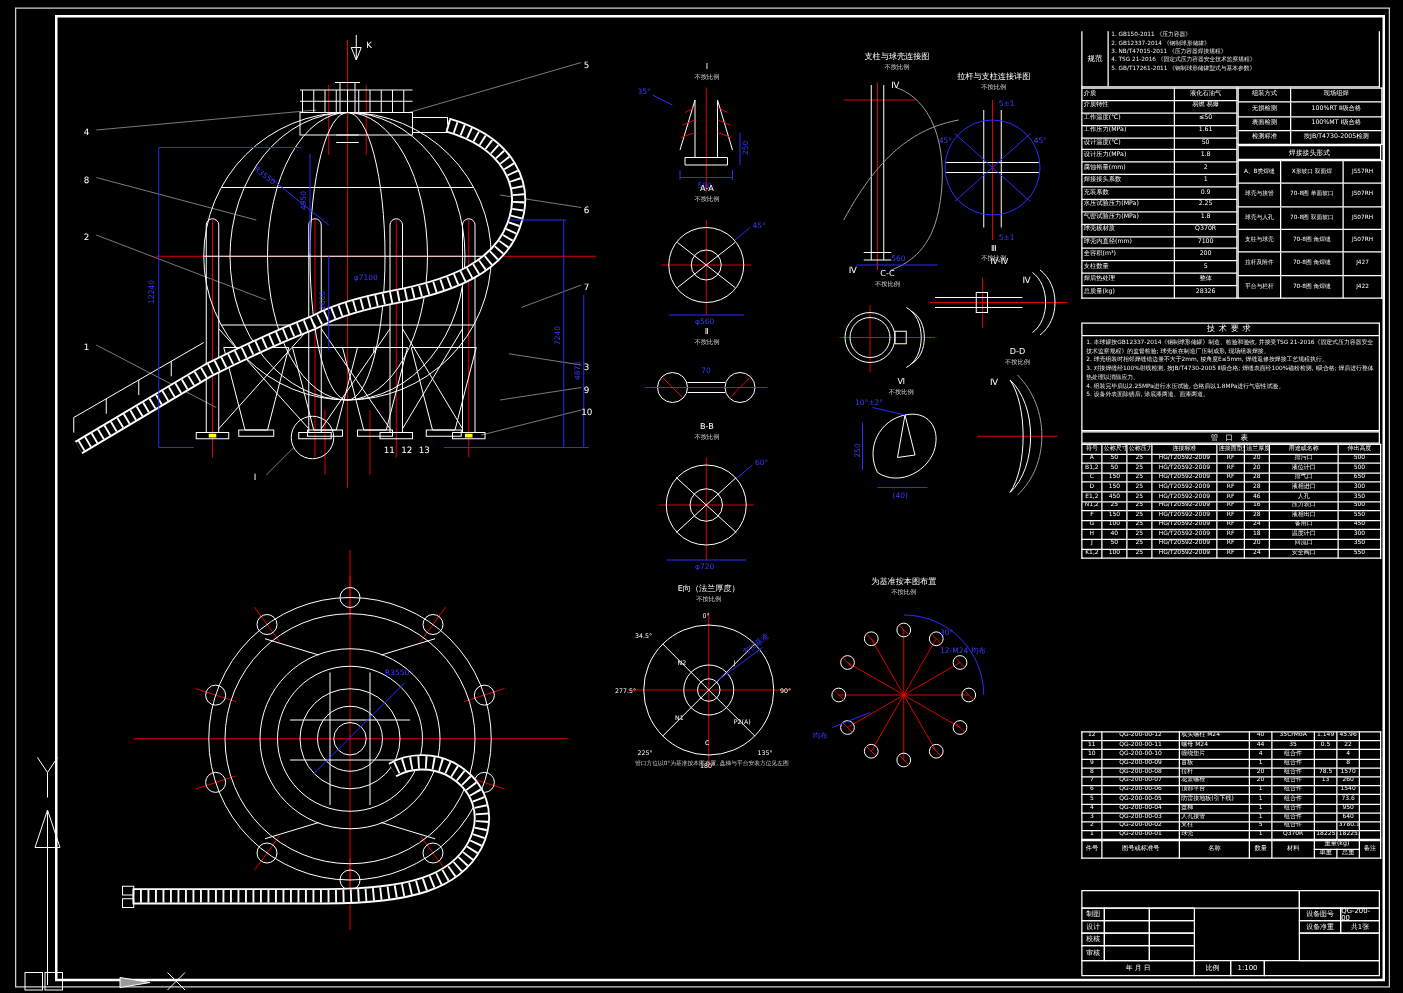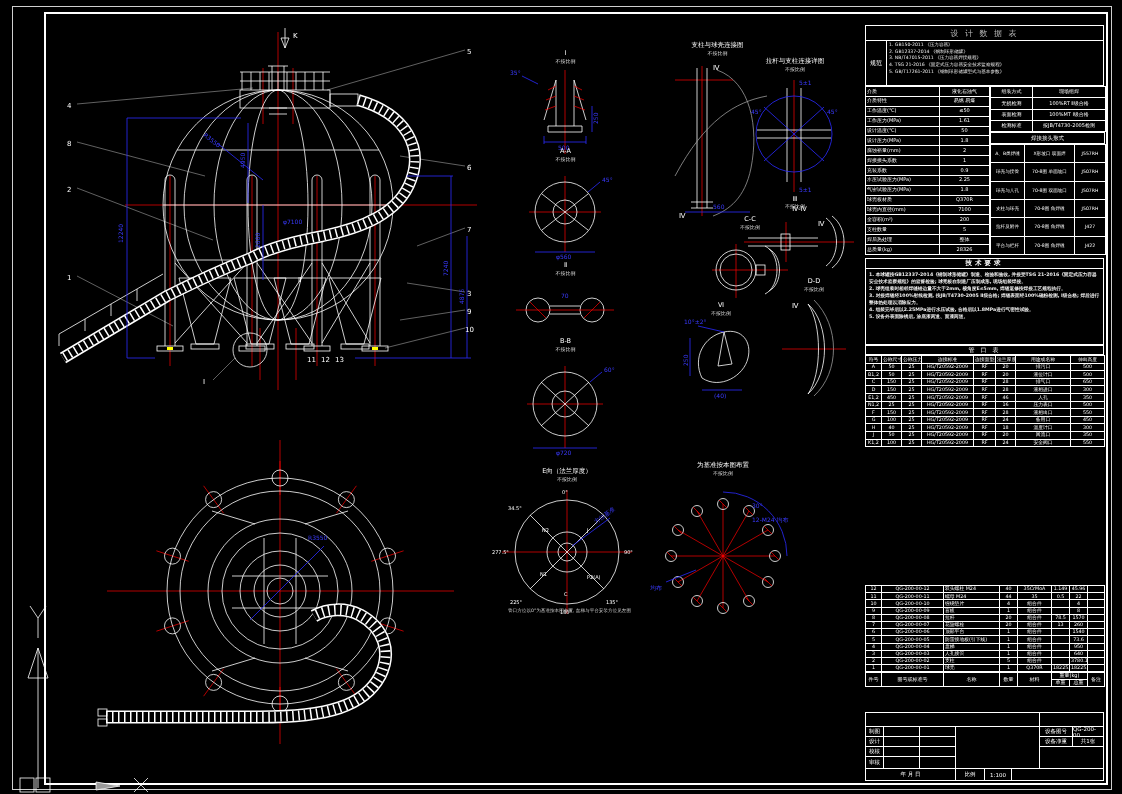--- a/index.html
+++ b/index.html
@@ -359,21 +359,21 @@
     </g>
     <text class="btx" x="60" y="11" font-size="5">5±1</text>
     <text class="btx" x="60" y="118" font-size="5">5±1</text>
     <text class="btx" x="12" y="40" font-size="5">45°</text>
     <text class="btx" x="88" y="40" font-size="5">45°</text>
   </svg>
   <div class="cap"><span>Ⅲ</span><br>
   <span class="s">不按比例</span></div>
 </div>
 
-<div class="abs" style="left:708px;top:216px;width:84px;">
+<div class="abs" style="left:668px;top:216px;width:84px;">
   <div class="cap"><span>C-C</span><br>
   <span class="s">不按比例</span></div>
   <svg width="84" height="72" viewBox="0 0 84 72">
     <g class="rl">
         <path d="M4,38 L80,38 M28,12 L28,66"></path>
       </g>
     <g class="wl">
       <circle cx="28" cy="38" r="20"></circle>
         <circle cx="28" cy="38" r="16"></circle>
       <rect x="48" y="33" width="9" height="10"></rect>
@@ -454,21 +454,20 @@
     <g class="bl">
         <path d="M75,14 A64,64 0 0 1 139,78 M18,104 L48,92"></path>
       </g>
     <text class="btx" x="104" y="30" font-size="5">30°</text>
     <text class="btx" x="104" y="44" font-size="5">12-M24 均布</text>
     <text class="btx" x="2" y="112" font-size="5">均布</text>
   </svg>
 </div>
 
 <div class="abs" style="left:865px;top:25px;width:239px;">
-  <div class="dt-title">设 计 数 据 表</div>
   <div class="dt-spec">
     <div class="dt-spec-label">规范</div>
     <div class="dt-spec-lines">
 
     <div>1. GB150-2011 《压力容器》</div>
         <div>2. GB12337-2014 《钢制球形储罐》</div>
         <div>3. NB/T47015-2011 《压力容器焊接规程》</div>
         <div>4. TSG 21-2016 《固定式压力容器安全技术监察规程》</div>
         <div>5. GB/T17261-2011 《钢制球形储罐型式与基本参数》</div>
       </div>
@@ -615,21 +614,21 @@
             <td>平台与栏杆</td>
             <td>70-8图 角焊缝</td>
             <td>J422</td>
           </tr>
           </tbody>
       </table>
     </div>
   </div>
 </div>
 
-<div class="abs" style="left:865px;top:258px;width:239px;font-weight:bold;">
+<div class="abs" style="left:865px;top:258px;width:239px;">
   <div class="notes-title">技术要求</div>
   <div class="notes-body">
 
   <div>1. 本球罐按GB12337-2014《钢制球形储罐》制造、检验和验收, 并接受TSG 21-2016《固定式压力容器安全技术监察规程》的监督检验; 球壳板在制造厂压制成形, 现场组装焊接。</div>
       <div>2. 球壳组装时相邻焊缝错边量不大于2mm, 棱角度E≤5mm, 焊缝返修按焊接工艺规程执行。</div>
       <div>3. 对接焊缝经100%射线检测, 按JB/T4730-2005 Ⅱ级合格; 焊缝表面经100%磁粉检测, Ⅰ级合格; 焊后进行整体热处理以消除应力。</div>
       <div>4. 组装完毕后以2.25MPa进行水压试验, 合格后以1.8MPa进行气密性试验。</div>
       <div>5. 设备外表面除锈后, 涂底漆两道、面漆两道。</div>
     </div>
 </div>

